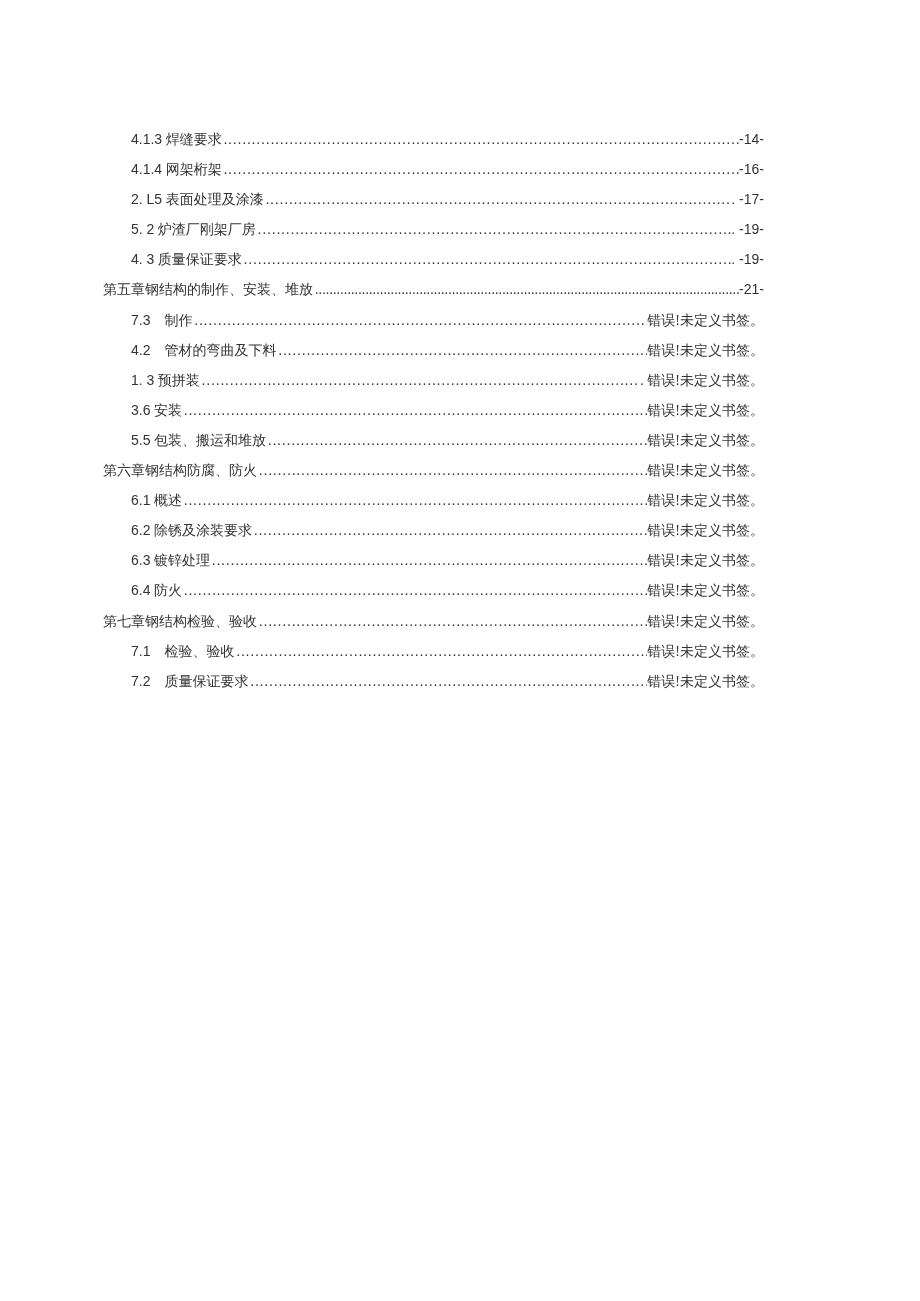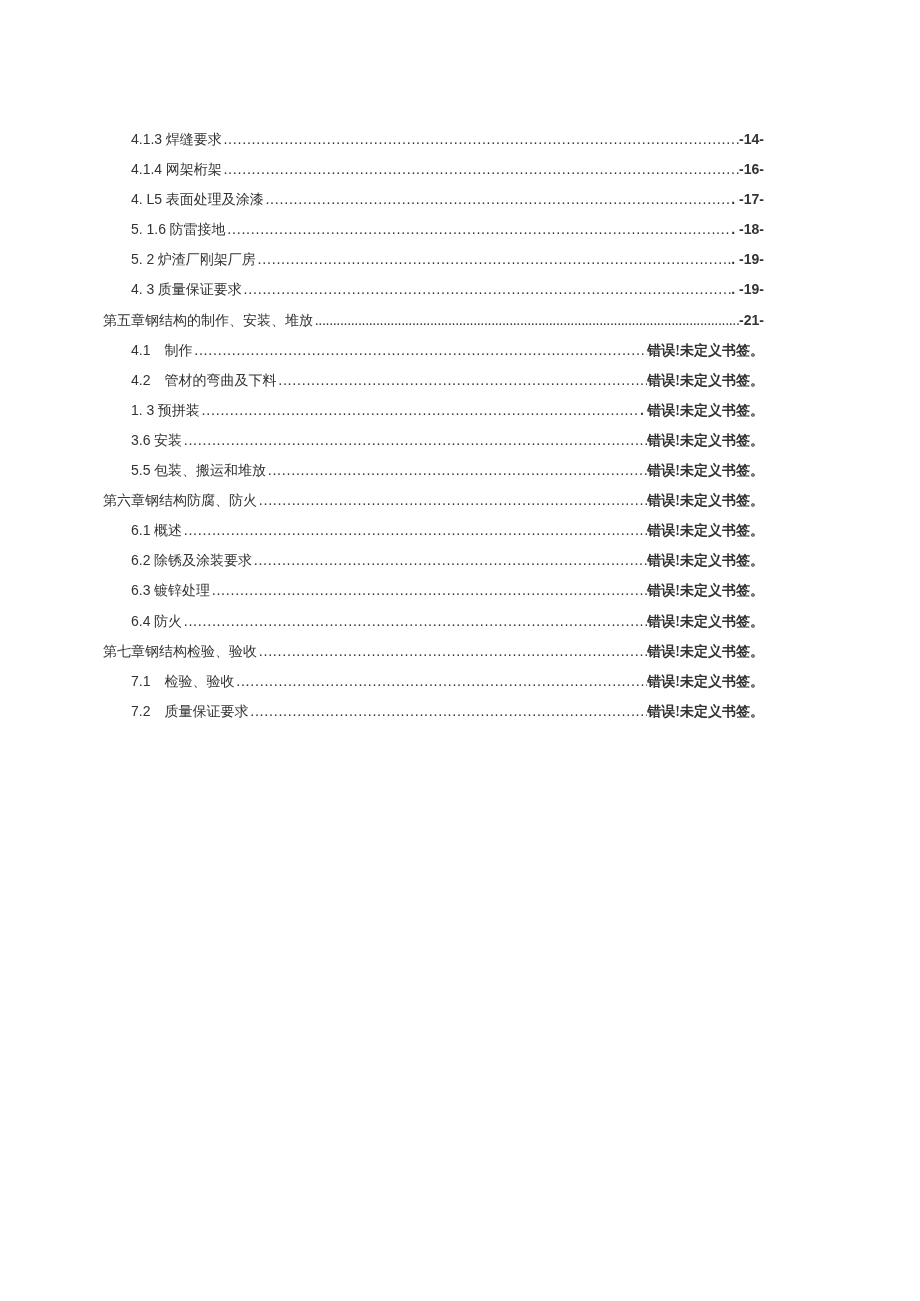--- a/index.html
+++ b/index.html
@@ -39,21 +39,20 @@
     color: #333;
     padding: 0 2px;
   }
   .dots::after {
     content: "..................................................................................................................................................................................................";
     display: block;
   }
   .page-ref {
     flex: 0 0 auto;
     font-family: Arial, Helvetica, sans-serif;
-    font-weight: bold;
   }
   .italic { }
   .gap { display:inline-block; width:14px; }
 </style>
 </head>
 <body>
 
 <div class="page">
 
   <div class="toc-row level2">
@@ -62,51 +61,46 @@
     <span class="page-ref">-14-</span>
   </div>
 
   <div class="toc-row level2">
     <span class="label"><span class="num-part">4.1.4</span><span> 网架桁架 </span></span>
     <span class="dots"></span>
     <span class="page-ref">-16-</span>
   </div>
 
   <div class="toc-row level2">
-    <span class="label"><span class="num-part">4.  L5</span><span> 表面处理及涂漆 </span></span>
+    <span class="label"><span class="num-part">2.  L5</span><span> 表面处理及涂漆 </span></span>
     <span class="dots"></span>
     <span class="page-ref"><span>. </span><span>-17-</span></span>
   </div>
 
-  <div class="toc-row level2">
-    <span class="label"><span class="num-part">5.  1.6</span><span> 防雷接地 </span></span>
-    <span class="dots"></span>
-    <span class="page-ref"><span>. </span><span>-18-</span></span>
-  </div>
 
   <div class="toc-row level2">
     <span class="label"><span class="num-part">5.  2</span><span> 炉渣厂刚架厂房 </span></span>
     <span class="dots"></span>
     <span class="page-ref"><span>. </span><span>-19-</span></span>
   </div>
 
   <div class="toc-row level2">
     <span class="label"><span class="num-part">4.  3</span><span> 质量保证要求 </span></span>
     <span class="dots"></span>
     <span class="page-ref"><span>. </span><span>-19-</span></span>
   </div>
 
   <div class="toc-row level1">
     <span class="label"><span>第五章钢结构的制作、安装、</span><span class="italic">堆放</span></span>
     <span class="dots" style="letter-spacing:0.1px;"></span>
     <span class="page-ref">-21-</span>
   </div>
 
   <div class="toc-row level2">
-    <span class="label"><span class="num-part">4.1</span><span class="gap"></span><span>制作 </span></span>
+    <span class="label"><span class="num-part">7.3</span><span class="gap"></span><span>制作 </span></span>
     <span class="dots"></span>
     <span class="page-ref" style="font-family:inherit">错误!未定义书签。</span>
   </div>
 
   <div class="toc-row level2">
     <span class="label"><span class="num-part">4.2</span><span class="gap"></span><span>管材的弯曲及下料 </span></span>
     <span class="dots"></span>
     <span class="page-ref" style="font-family:inherit">错误!未定义书签。</span>
   </div>
 

